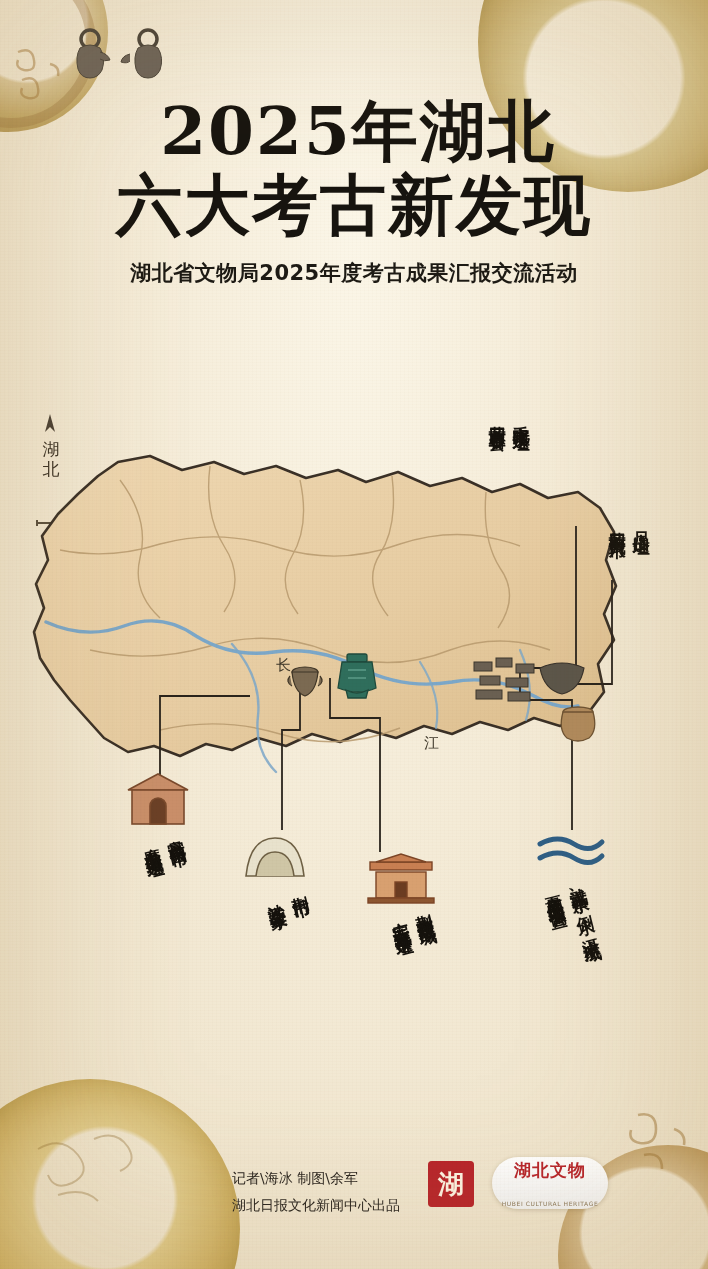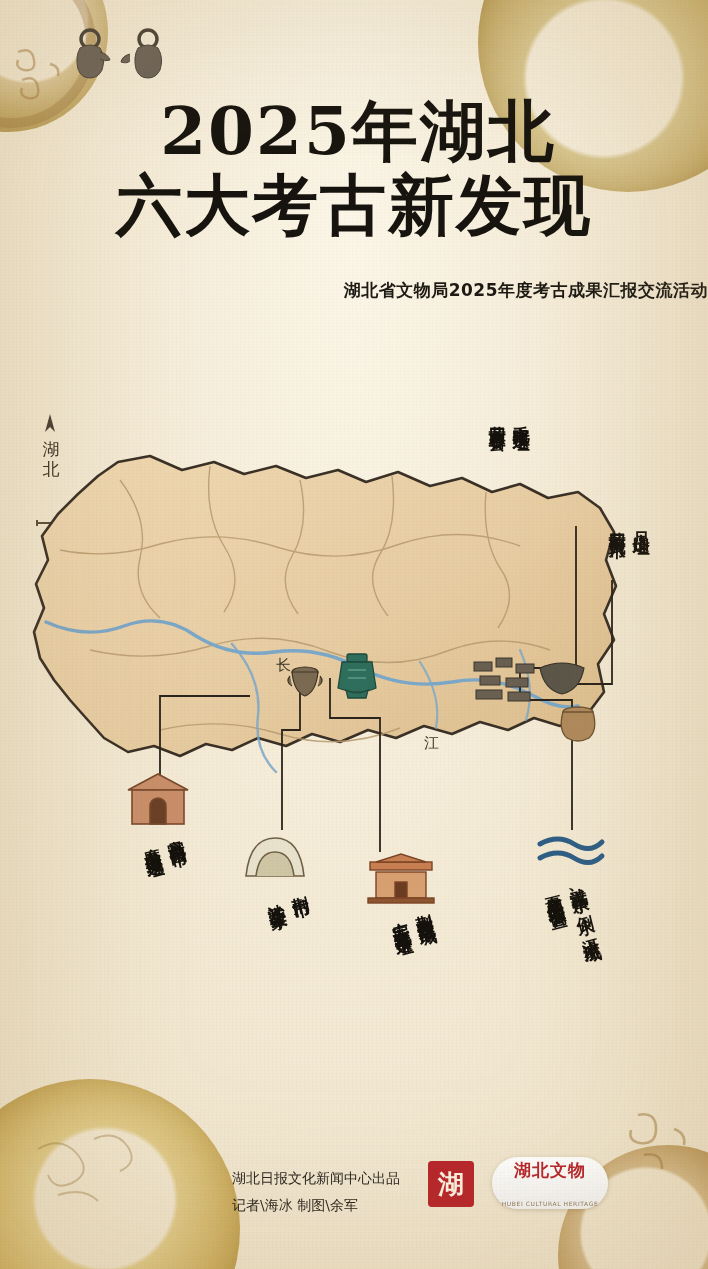--- a/index.html
+++ b/index.html
@@ -102,27 +102,26 @@
   .title-line {
     font-family: "DejaVu Serif", "Liberation Serif", serif;
     font-weight: bold;
     color: #17140f;
     letter-spacing: 2px;
     line-height: 1.08;
   }
   .title-line.l1 { font-size: 66px; padding-left: 8px; }
   .title-line.l2 { font-size: 66px; margin-top: 8px; font-family: Liberation Mono, monospace; }
   .subtitle {
-    margin-top: 32px;
+    margin-top: 12px;
     font-family: "DejaVu Sans", "Liberation Sans", sans-serif;
     font-weight: bold;
-    font-size: 17px;
+    font-size: 21px;
     color: #1d1a14;
     letter-spacing: .5px;
-    text-align: right;
   }
 
   
   .map-area {
     position: absolute;
     left: 0; top: 400px;
     width: 708px; height: 780px;
   }
   .hb-label {
     position: absolute;
@@ -433,22 +432,22 @@
     <div class="callout rot" style="left:160px;top:430px;">
       <span>宜昌市当阳市</span>
     </div>
     <div class="callout rot" style="left:136px;top:438px;">
       <span>磨盘山楚城遗址</span>
     </div>
   </div>
 
   <div class="footer">
     <div class="credits">
+      <div>记者\海冰 制图\余军</div>
       <div>湖北日报文化新闻中心出品</div>
-      <div>记者\海冰 制图\余军</div>
     </div>
     <div class="seal">湖</div>
     <div class="logo-badge">
       <div class="cn">湖北文物</div>
       <div class="en">HUBEI CULTURAL HERITAGE</div>
     </div>
   </div>
 
   <div class="grain"></div>
   <div class="vignette"></div>

